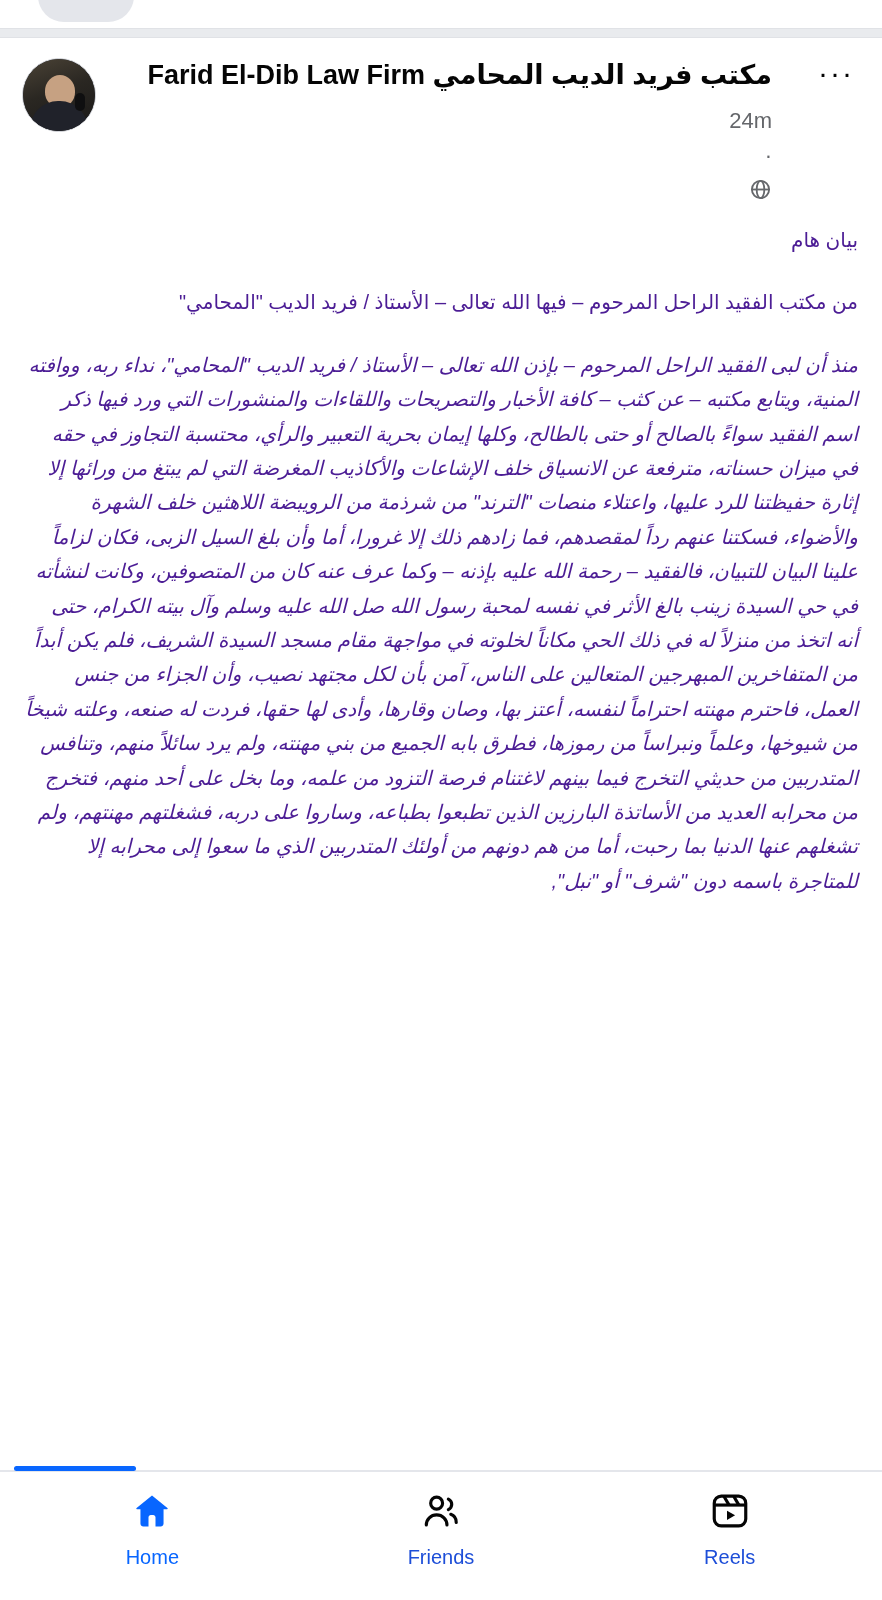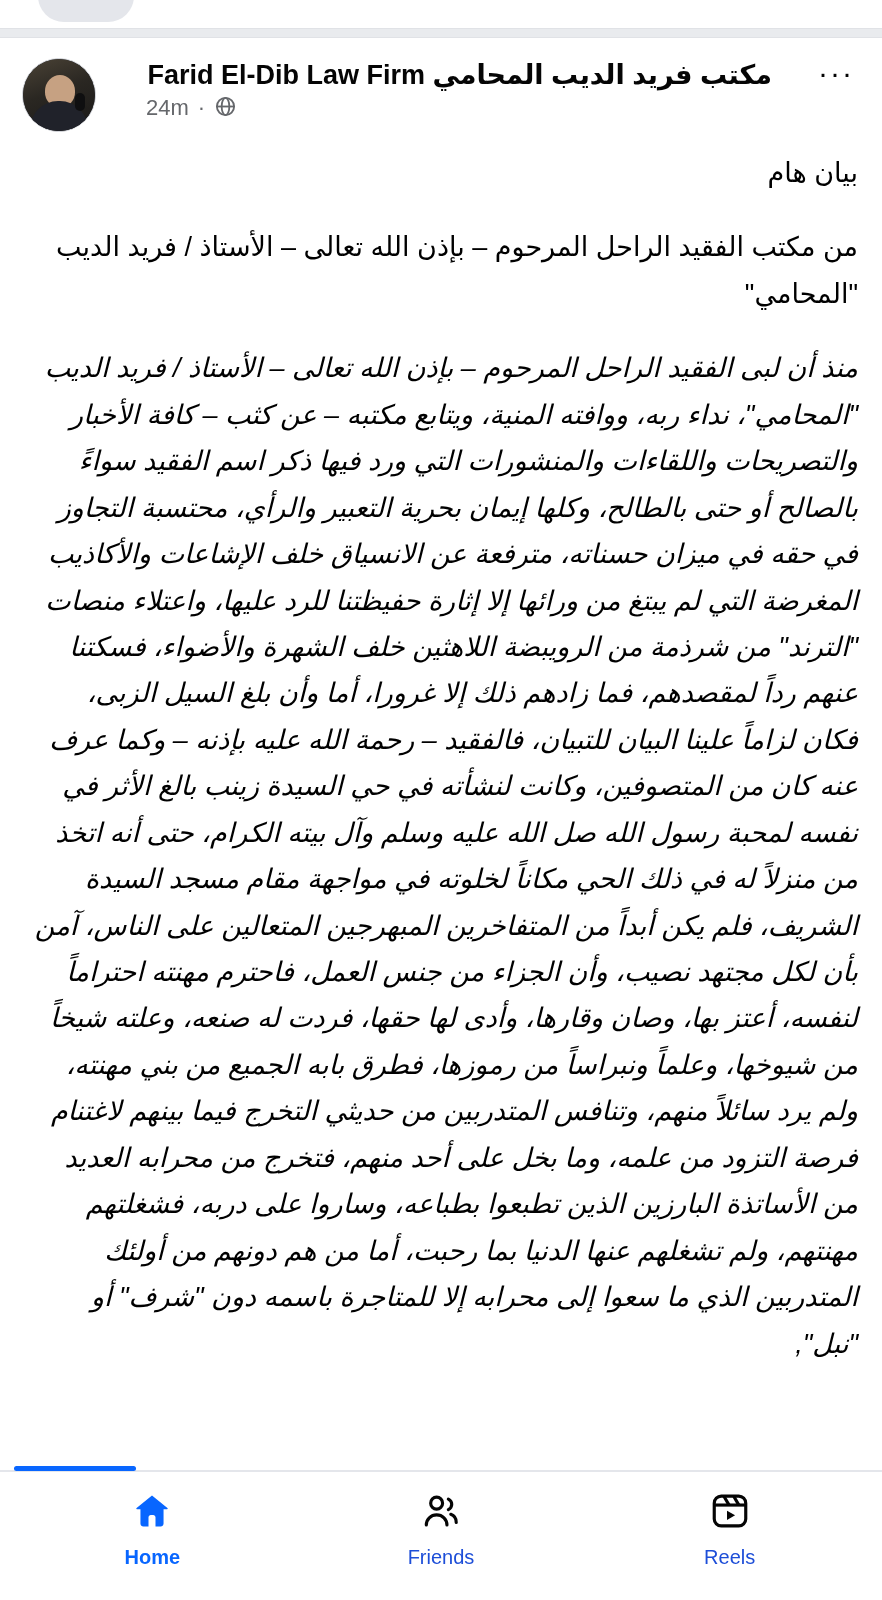--- a/index.html
+++ b/index.html
@@ -99,23 +99,24 @@
     font-size: 27px;
     font-weight: bold;
     color: #050505;
     line-height: 1.3;
     direction: rtl;
     text-align: right;
     unicode-bidi: plaintext;
   }
   .meta-row {
     display: flex;
-    align-items: flex-start;
+    align-items: flex-end;
     gap: 9px;
-    margin-top: 2px;
+    margin-top: 15px;
+    flex-direction: column;
   }
   .meta-time {
     font-size: 22px;
     color: #65676b;
   }
   .meta-dot {
     font-size: 22px;
     color: #65676b;
   }
   .globe-icon { display: block; }
@@ -136,23 +137,23 @@
 
   
   .post-body {
     flex: 1 1 auto;
     overflow: hidden;
     padding: 14px 24px 0 24px;
     direction: rtl;
     text-align: right;
   }
   .post-body p {
-    font-size: 27px;
+    font-size: 20px;
     line-height: 1.72;
-    color: #000000;
+    color: #4c1d95;
     margin-bottom: 28px;
     word-break: break-word;
   }
   .post-body p:last-child { margin-bottom: 0; font-style: italic; }
 
   
   .bottom-shadow {
     height: 2px;
     background: #e4e6eb;
     flex: 0 0 auto;
@@ -176,21 +177,21 @@
     gap: 10px;
     height: 100%;
   }
   .nav-label {
     font-size: 20px;
     color: #1d4ed8;
     font-weight: normal;
   }
   .nav-item.active .nav-label {
     color: #0866ff;
-    font-weight: bold;
+    font-weight: normal;
   }
   .nav-icon { display: block; }
   .profile-pic {
     width: 42px; height: 42px;
     border-radius: 50%;
     border: 2px solid #0866ff;
     overflow: hidden;
     position: relative;
     background: #cfd3d8;
   }
@@ -258,21 +259,21 @@
           </svg>
         </span>
       </div>
     </div>
 
     <div class="more-btn">···</div>
   </div>
 
   <div class="post-body">
     <p>بيان هام</p>
-    <p>من مكتب الفقيد الراحل المرحوم – بإذن الله تعالى – الأستاذ / فريد الديب "المحامي"</p>
+    <p>من مكتب الفقيد الراحل المرحوم – فيها الله تعالى – الأستاذ / فريد الديب "المحامي"</p>
     <p>منذ أن لبى الفقيد الراحل المرحوم – بإذن الله تعالى – الأستاذ / فريد الديب "المحامي"، نداء ربه، ووافته المنية، ويتابع مكتبه – عن كثب – كافة الأخبار والتصريحات واللقاءات والمنشورات التي ورد فيها ذكر اسم الفقيد سواءً بالصالح أو حتى بالطالح، وكلها إيمان بحرية التعبير والرأي، محتسبة التجاوز في حقه في ميزان حسناته، مترفعة عن الانسياق خلف الإشاعات والأكاذيب المغرضة التي لم يبتغ من ورائها إلا إثارة حفيظتنا للرد عليها، واعتلاء منصات "الترند" من شرذمة من الرويبضة اللاهثين خلف الشهرة والأضواء، فسكتنا عنهم رداً لمقصدهم، فما زادهم ذلك إلا غرورا، أما وأن بلغ السيل الزبى، فكان لزاماً علينا البيان للتبيان، فالفقيد – رحمة الله عليه بإذنه – وكما عرف عنه كان من المتصوفين، وكانت لنشأته في حي السيدة زينب بالغ الأثر في نفسه لمحبة رسول الله صل الله عليه وسلم وآل بيته الكرام، حتى أنه اتخذ من منزلاً له في ذلك الحي مكاناً لخلوته في مواجهة مقام مسجد السيدة الشريف، فلم يكن أبداً من المتفاخرين المبهرجين المتعالين على الناس، آمن بأن لكل مجتهد نصيب، وأن الجزاء من جنس العمل، فاحترم مهنته احتراماً لنفسه، أعتز بها، وصان وقارها، وأدى لها حقها، فردت له صنعه، وعلته شيخاً من شيوخها، وعلماً ونبراساً من رموزها، فطرق بابه الجميع من بني مهنته، ولم يرد سائلاً منهم، وتنافس المتدربين من حديثي التخرج فيما بينهم لاغتنام فرصة التزود من علمه، وما بخل على أحد منهم، فتخرج من محرابه العديد من الأساتذة البارزين الذين تطبعوا بطباعه، وساروا على دربه، فشغلتهم مهنتهم، ولم تشغلهم عنها الدنيا بما رحبت، أما من هم دونهم من أولئك المتدربين الذي ما سعوا إلى محرابه إلا للمتاجرة باسمه دون "شرف" أو "نبل",</p>
   </div>
 
   <div class="bottom-shadow"></div>
 
   <div class="bottom-nav">
     <div class="scroll-indicator"></div>
 
     <div class="nav-item active">
       <span class="nav-icon">

